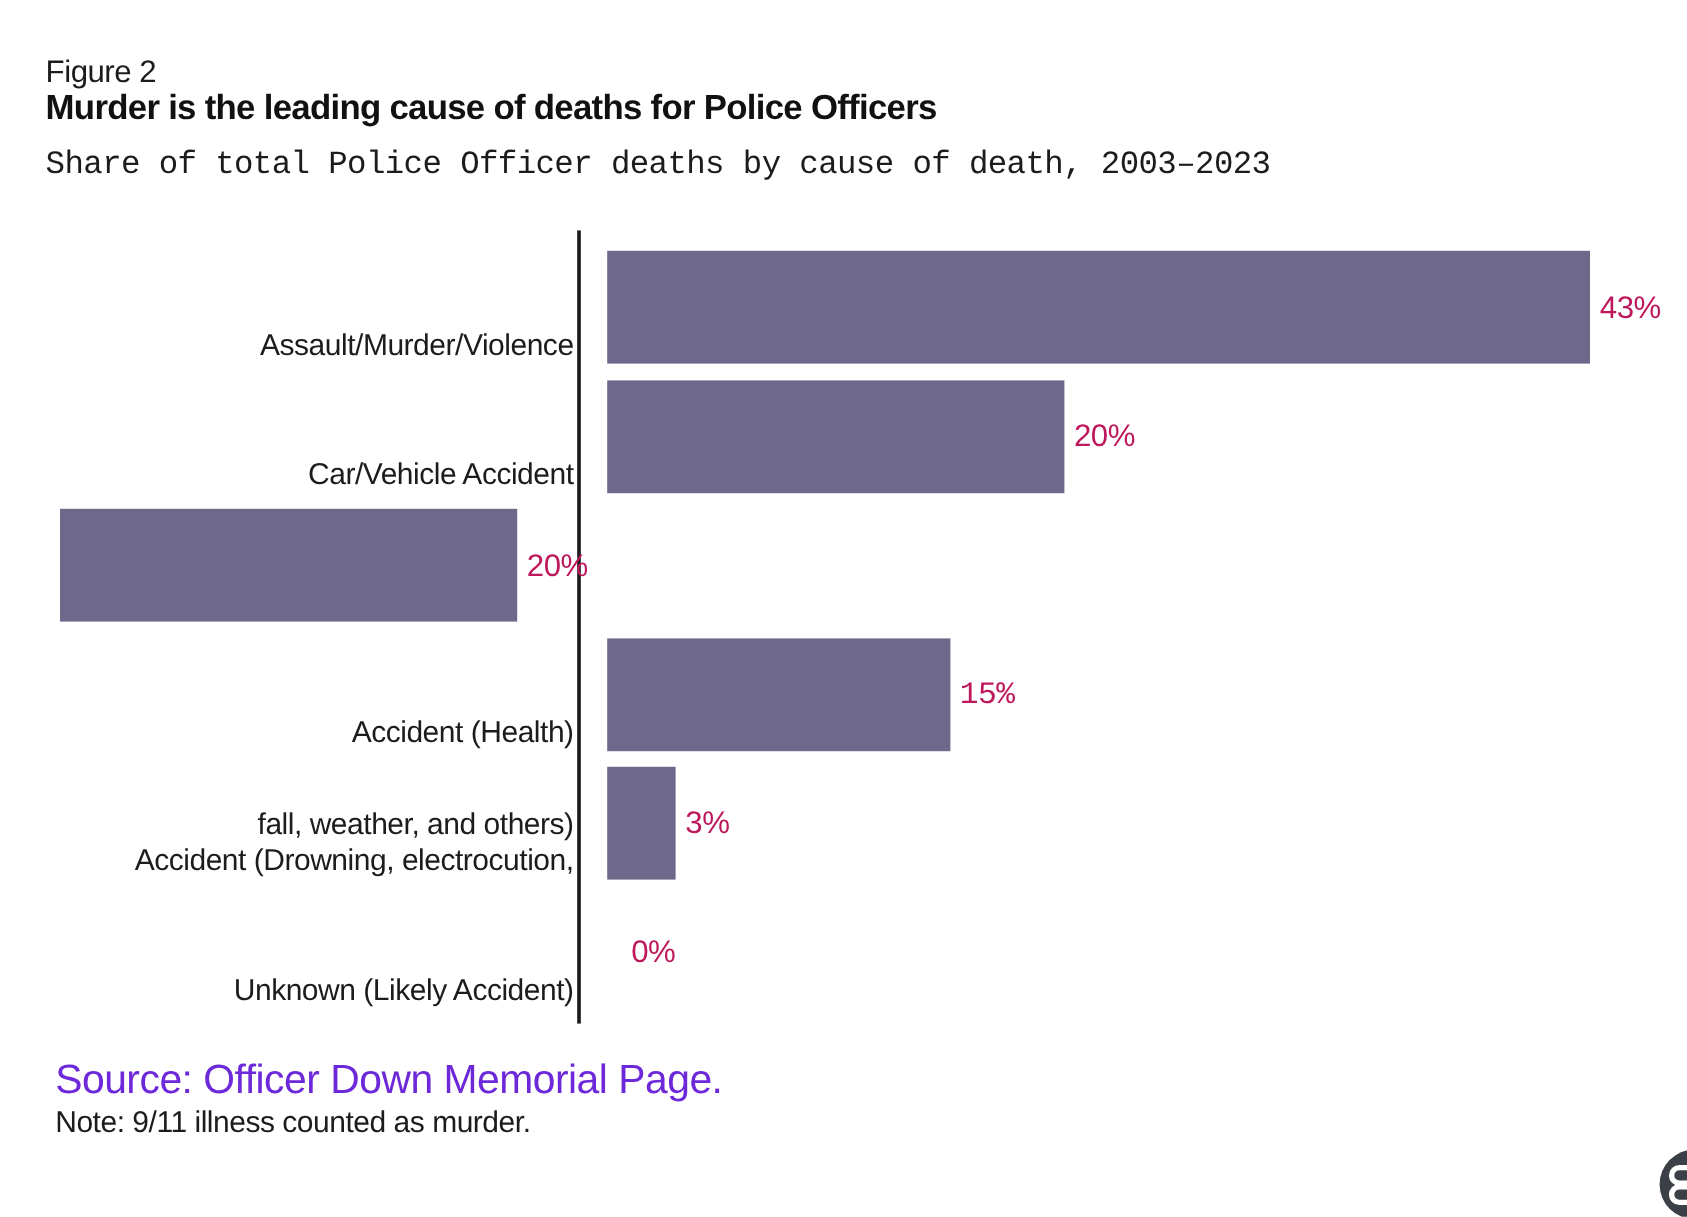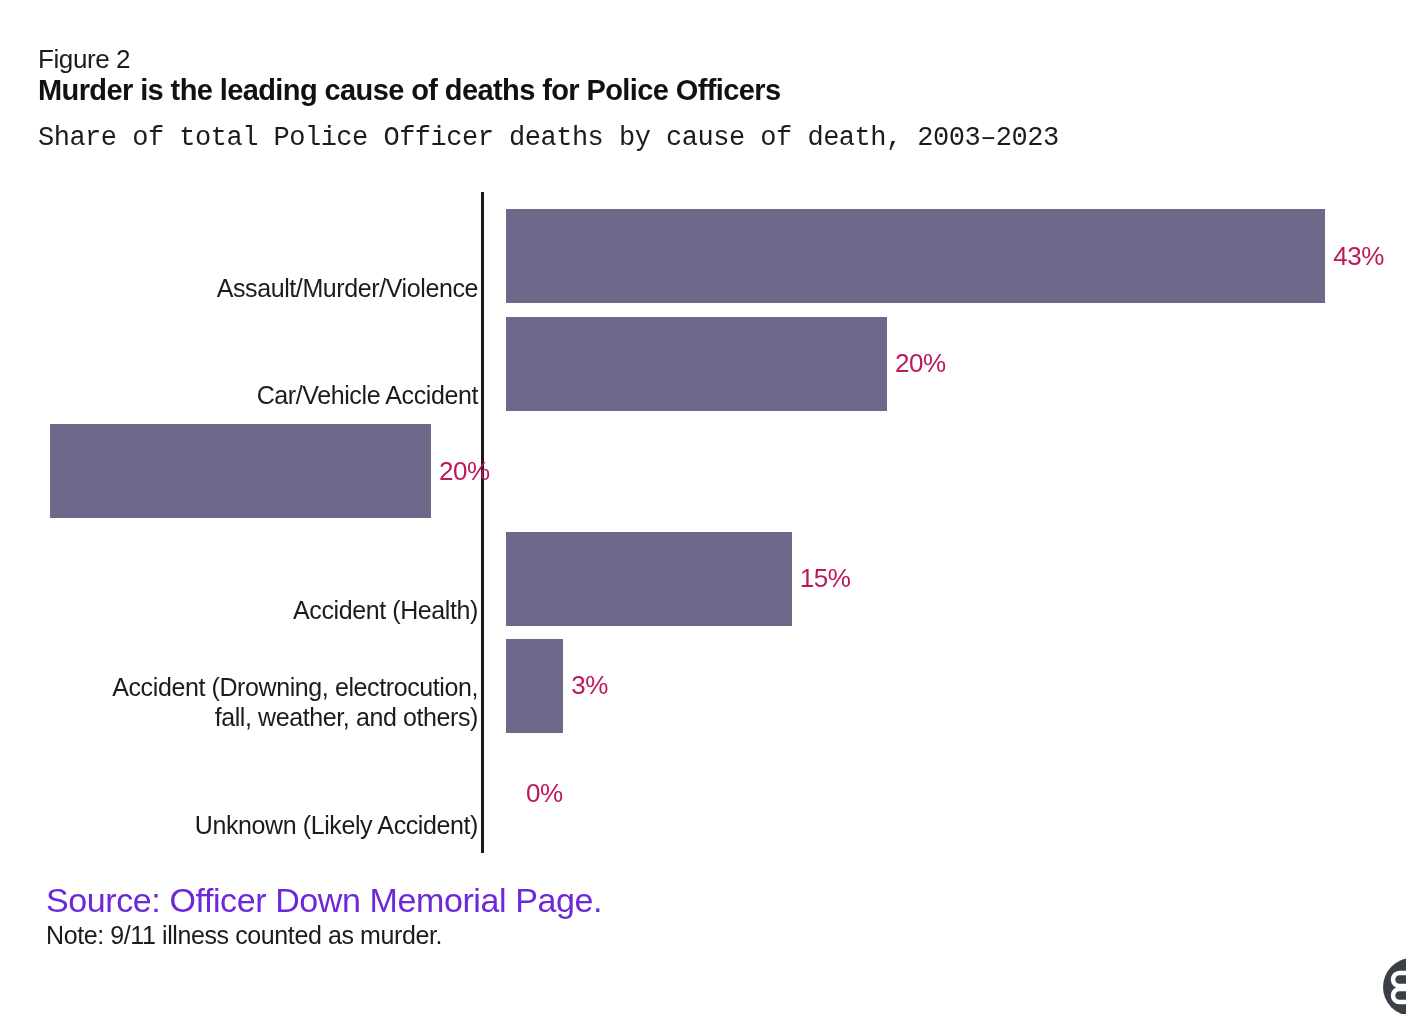--- a/index.html
+++ b/index.html
@@ -150,27 +150,27 @@
             <div class="bar" style="width: 381px; background: rgb(110, 104, 138);"></div>
             <span class="value-label" style="margin-left: 8px;">20%</span>
           </div>
         </div>
         <div class="row">
           <div class="row-label">
             <div>Accident (Health)</div>
           </div>
           <div class="bar-wrap">
             <div class="bar" style="width: 285.75px; background: rgb(110, 104, 138);"></div>
-            <span class="value-label" style="margin-left: 8px;">15%</span>
+            <span class="value-label" style="margin-left: 8px; font-family: Liberation Mono, monospace;">15%</span>
           </div>
         </div>
         <div class="row">
           <div class="row-label">
+            <div>fall, weather, and others)</div>
             <div>Accident (Drowning, electrocution,</div>
-            <div>fall, weather, and others)</div>
           </div>
           <div class="bar-wrap">
             <div class="bar" style="width: 57.15px; background: rgb(110, 104, 138);"></div>
             <span class="value-label" style="margin-left: 8px;">3%</span>
           </div>
         </div>
         <div class="row">
           <div class="row-label">
             <div>Unknown (Likely Accident)</div>
           </div>

